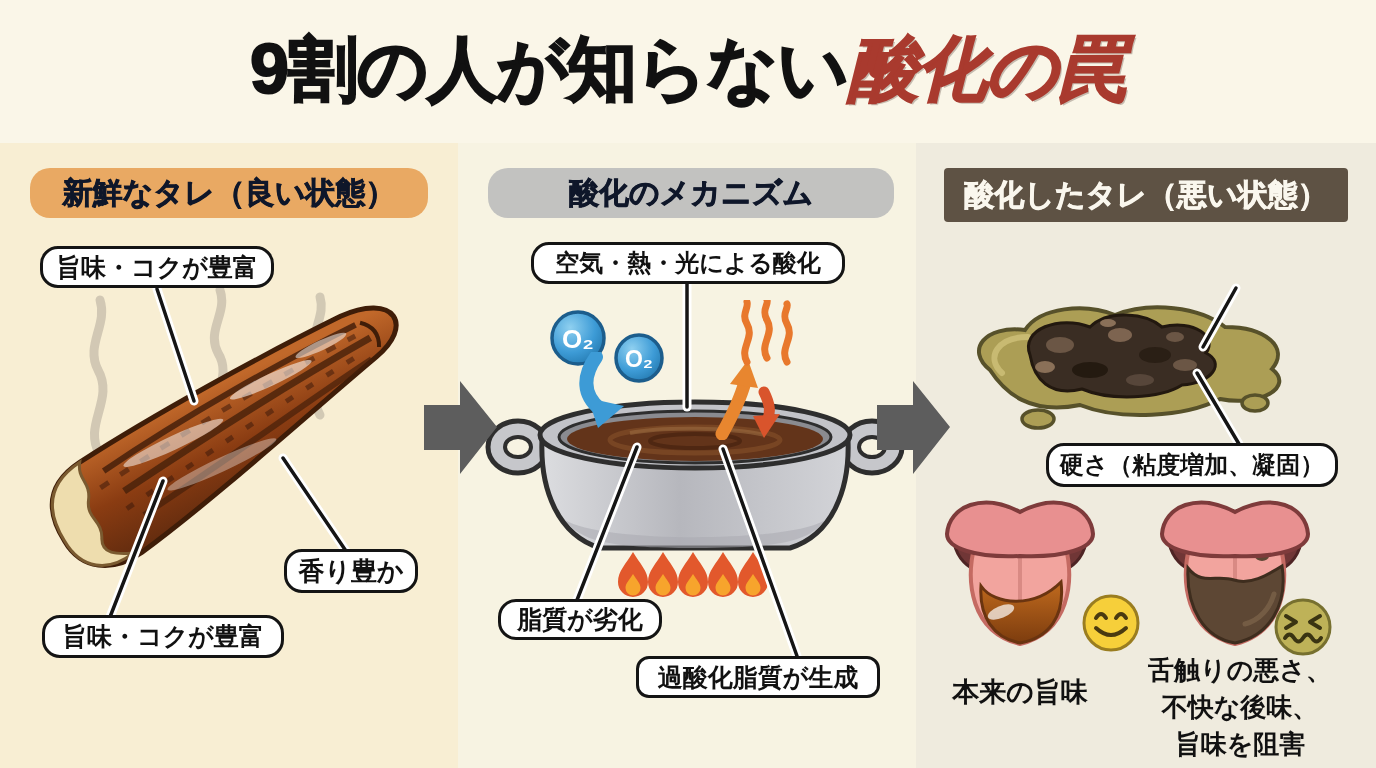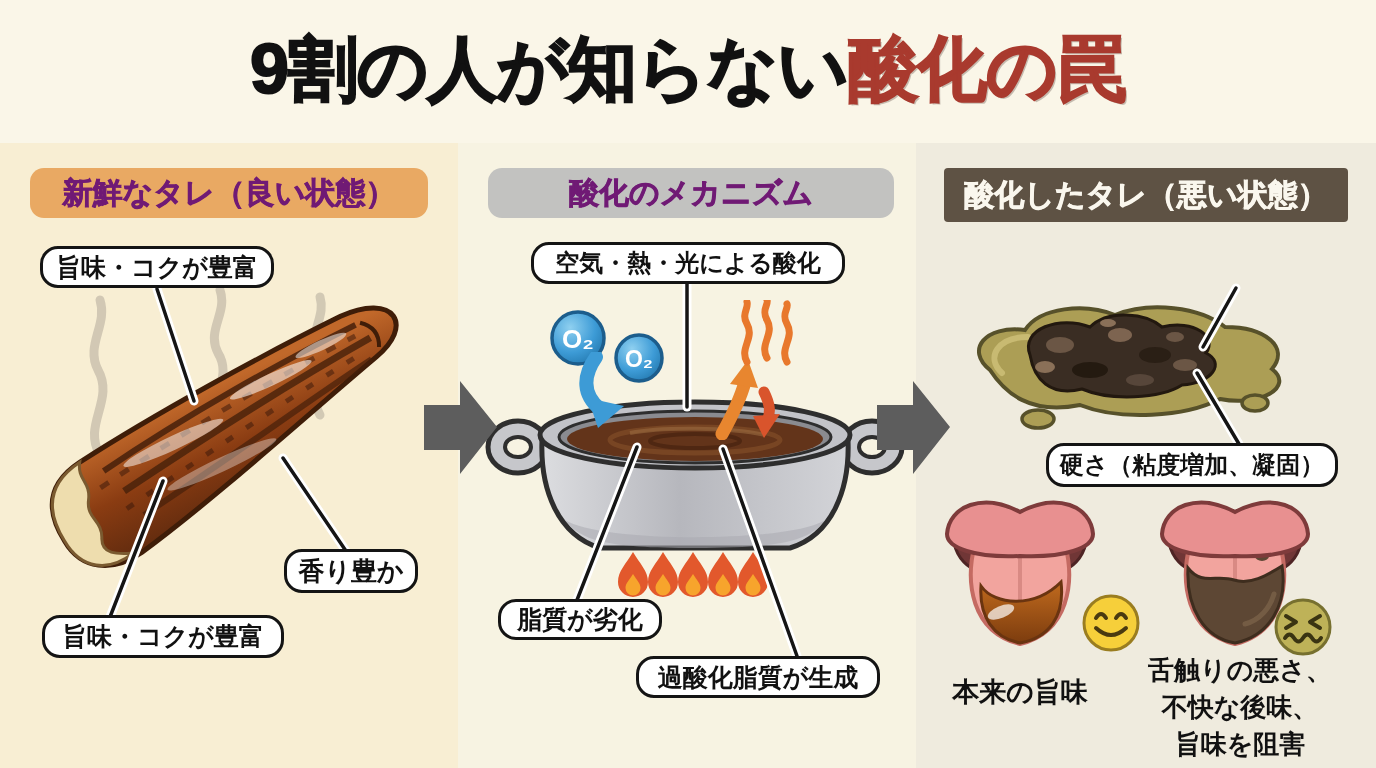--- a/index.html
+++ b/index.html
@@ -4,22 +4,22 @@
 <style>
   html,body{margin:0;padding:0;}
   body{font-family:"Liberation Sans","DejaVu Sans",sans-serif;}
   .poster{position:relative;width:1376px;height:768px;background:var(--poster-bg,#faf6e8);overflow:hidden;}
   .panel{position:absolute;top:143px;height:625px;}
   .panel.fresh{left:0;width:458px;background:var(--panel-fresh-bg,#f8eed3);}
   .panel.mech{left:458px;width:458px;background:var(--panel-mech-bg,#f7f3e2);}
   .panel.oxid{left:916px;width:460px;background:var(--panel-oxidized-bg,#efebde);}
   .title{position:absolute;left:0;top:14px;width:1376px;height:112px;display:flex;align-items:center;justify-content:center;font-size:70px;font-weight:900;letter-spacing:-1px;z-index:5;}
   .title .black{color:#111;text-align:right;-webkit-text-stroke:2px #111;}
-  .title .red{color:var(--title-red,#a93a2e);-webkit-text-stroke:2px var(--title-red,#a93a2e);text-shadow:2px 2px 0 rgba(40,10,5,.25);}
-  .hdr{position:absolute;display:flex;align-items:center;justify-content:center;font-weight:900;color:#701a75;border-radius:14px;font-size:30px;z-index:4;-webkit-text-stroke:.8px currentColor;}
+  .title .red{color:var(--title-red,#a93a2e);-webkit-text-stroke:2px var(--title-red,#a93a2e);text-shadow:2px 2px 0 rgba(40,10,5,.25);font-style:italic;}
+  .hdr{position:absolute;display:flex;align-items:center;justify-content:center;font-weight:900;color:#0f172a;border-radius:20px;font-size:30px;z-index:4;-webkit-text-stroke:.8px currentColor;}
   .hdr.fresh{left:30px;top:168px;width:398px;height:50px;background:var(--header-fresh-bg,#e9a963);}
   .hdr.mech{left:488px;top:168px;width:406px;height:50px;background:var(--header-mech-bg,#c2c2c0);}
   .hdr.oxid{left:944px;top:168px;width:404px;height:54px;background:var(--header-oxidized-bg,#5e5244);color:#faf7ee;border-radius:4px;}
   .co{position:absolute;background:#fff;border:3.5px solid #141414;border-radius:18px;display:flex;align-items:center;justify-content:center;font-weight:800;color:#111;white-space:nowrap;box-sizing:border-box;padding:0 8px;z-index:4;}
   .lbl{position:absolute;font-weight:900;color:#111;text-align:center;z-index:4;}
   .ill{position:absolute;z-index:1;}
   .leaders{position:absolute;left:0;top:0;z-index:3;pointer-events:none;}
   .tr-arrow{position:absolute;z-index:2;}
 </style>
 </head>
@@ -258,21 +258,21 @@
   <div class="hdr fresh">新鮮なタレ（良い状態）</div>
   <div class="hdr mech">酸化のメカニズム</div>
   <div class="hdr oxid">酸化したタレ（悪い状態）</div>
 
   <div class="co" style="left:40px;top:246px;width:234px;height:42px;font-size:25px;">旨味・コクが豊富</div>
   <div class="co" style="left:284px;top:549px;width:134px;height:44px;font-size:26px;">香り豊か</div>
   <div class="co" style="left:42px;top:615px;width:242px;height:43px;font-size:25px;">旨味・コクが豊富</div>
 
   <div class="co" style="left:498px;top:599px;width:164px;height:41px;font-size:25px;">脂質が劣化</div>
   <div class="co" style="left:531px;top:242px;width:314px;height:42px;font-size:24px;">空気・熱・光による酸化</div>
-  <div class="co" style="left:636px;top:656px;width:244px;height:42px;font-size:25px;">過酸化脂質が生成</div>
+  <div class="co" style="left:636px;top:656px;width:244px;height:42px;font-size:25px;border-radius:13px;">過酸化脂質が生成</div>
 
   <div class="co" style="left:1046px;top:443px;width:292px;height:44px;font-size:24px;">硬さ（粘度増加、凝固）</div>
 
   <div class="lbl" style="left:930px;top:662px;width:180px;font-size:27px;margin-top:12px;">本来の旨味</div>
   <div class="lbl" style="left:1130px;top:652px;width:220px;font-size:26px;line-height:1.42;">
     <div>舌触りの悪さ、</div>
     <div>不快な後味、</div>
     <div>旨味を阻害</div>
   </div>
 

